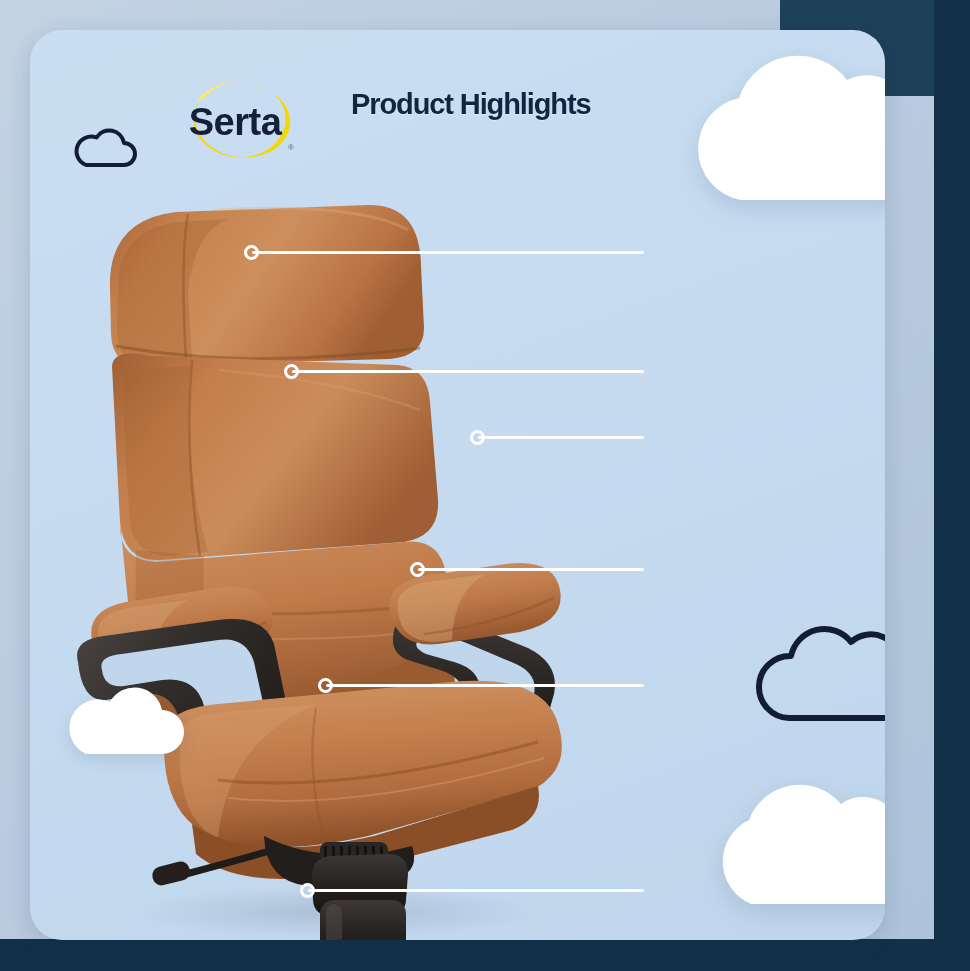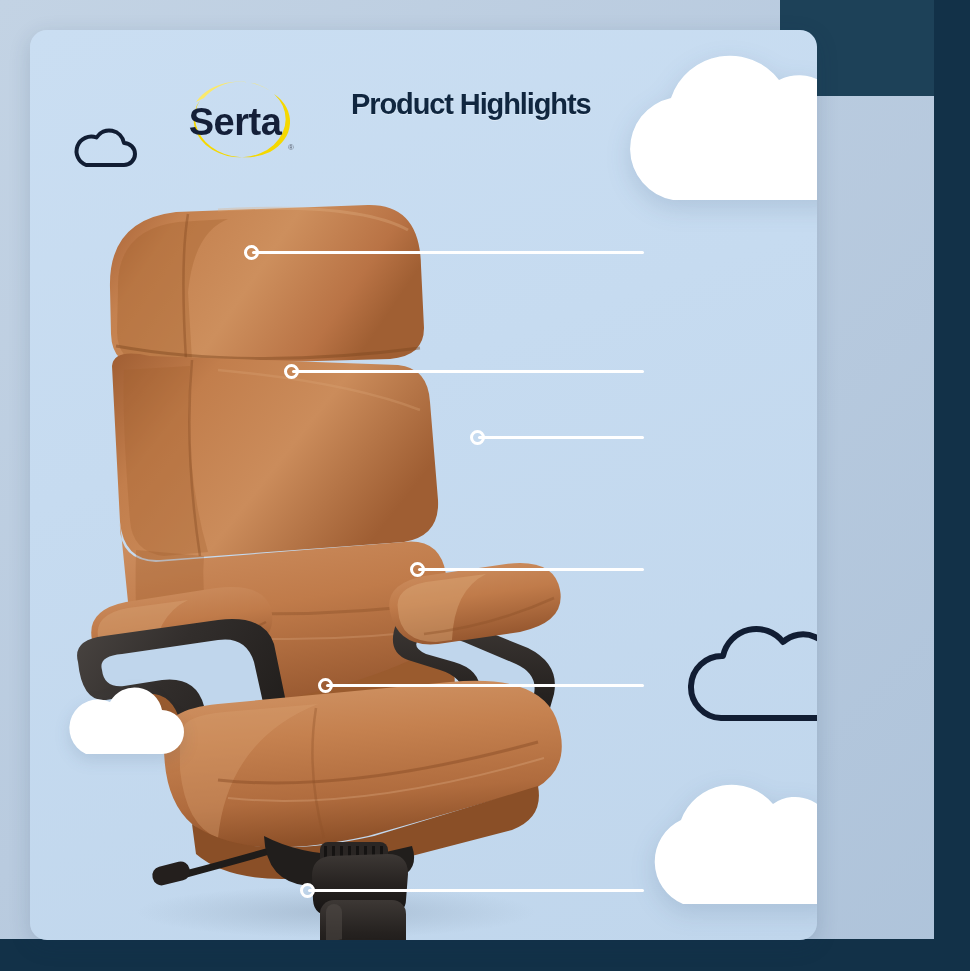--- a/index.html
+++ b/index.html
@@ -21,23 +21,23 @@
     background:#123148; z-index:1;
   }
   .navy-topright {
     position:absolute; right:0; top:0; width:190px; height:96px;
     background:#1d4158; z-index:1;
   }
 
   
   .card {
     position:absolute; left:30px; top:30px;
-    width:787px; height:910px;
+    width:855px; height:910px;
     background:linear-gradient(160deg,#cadef2 0%,#c6dbf0 40%,#c0d6ec 100%);
-    border-radius:17px;
+    border-radius:32px;
     z-index:2;
     overflow:hidden;
     box-shadow:0 6px 22px rgba(20,50,80,.16);
     text-align:right;
   }
 
   
   .header { position:absolute; left:0; top:0; width:100%; height:160px; }
 
   .cloud-outline-tl {

